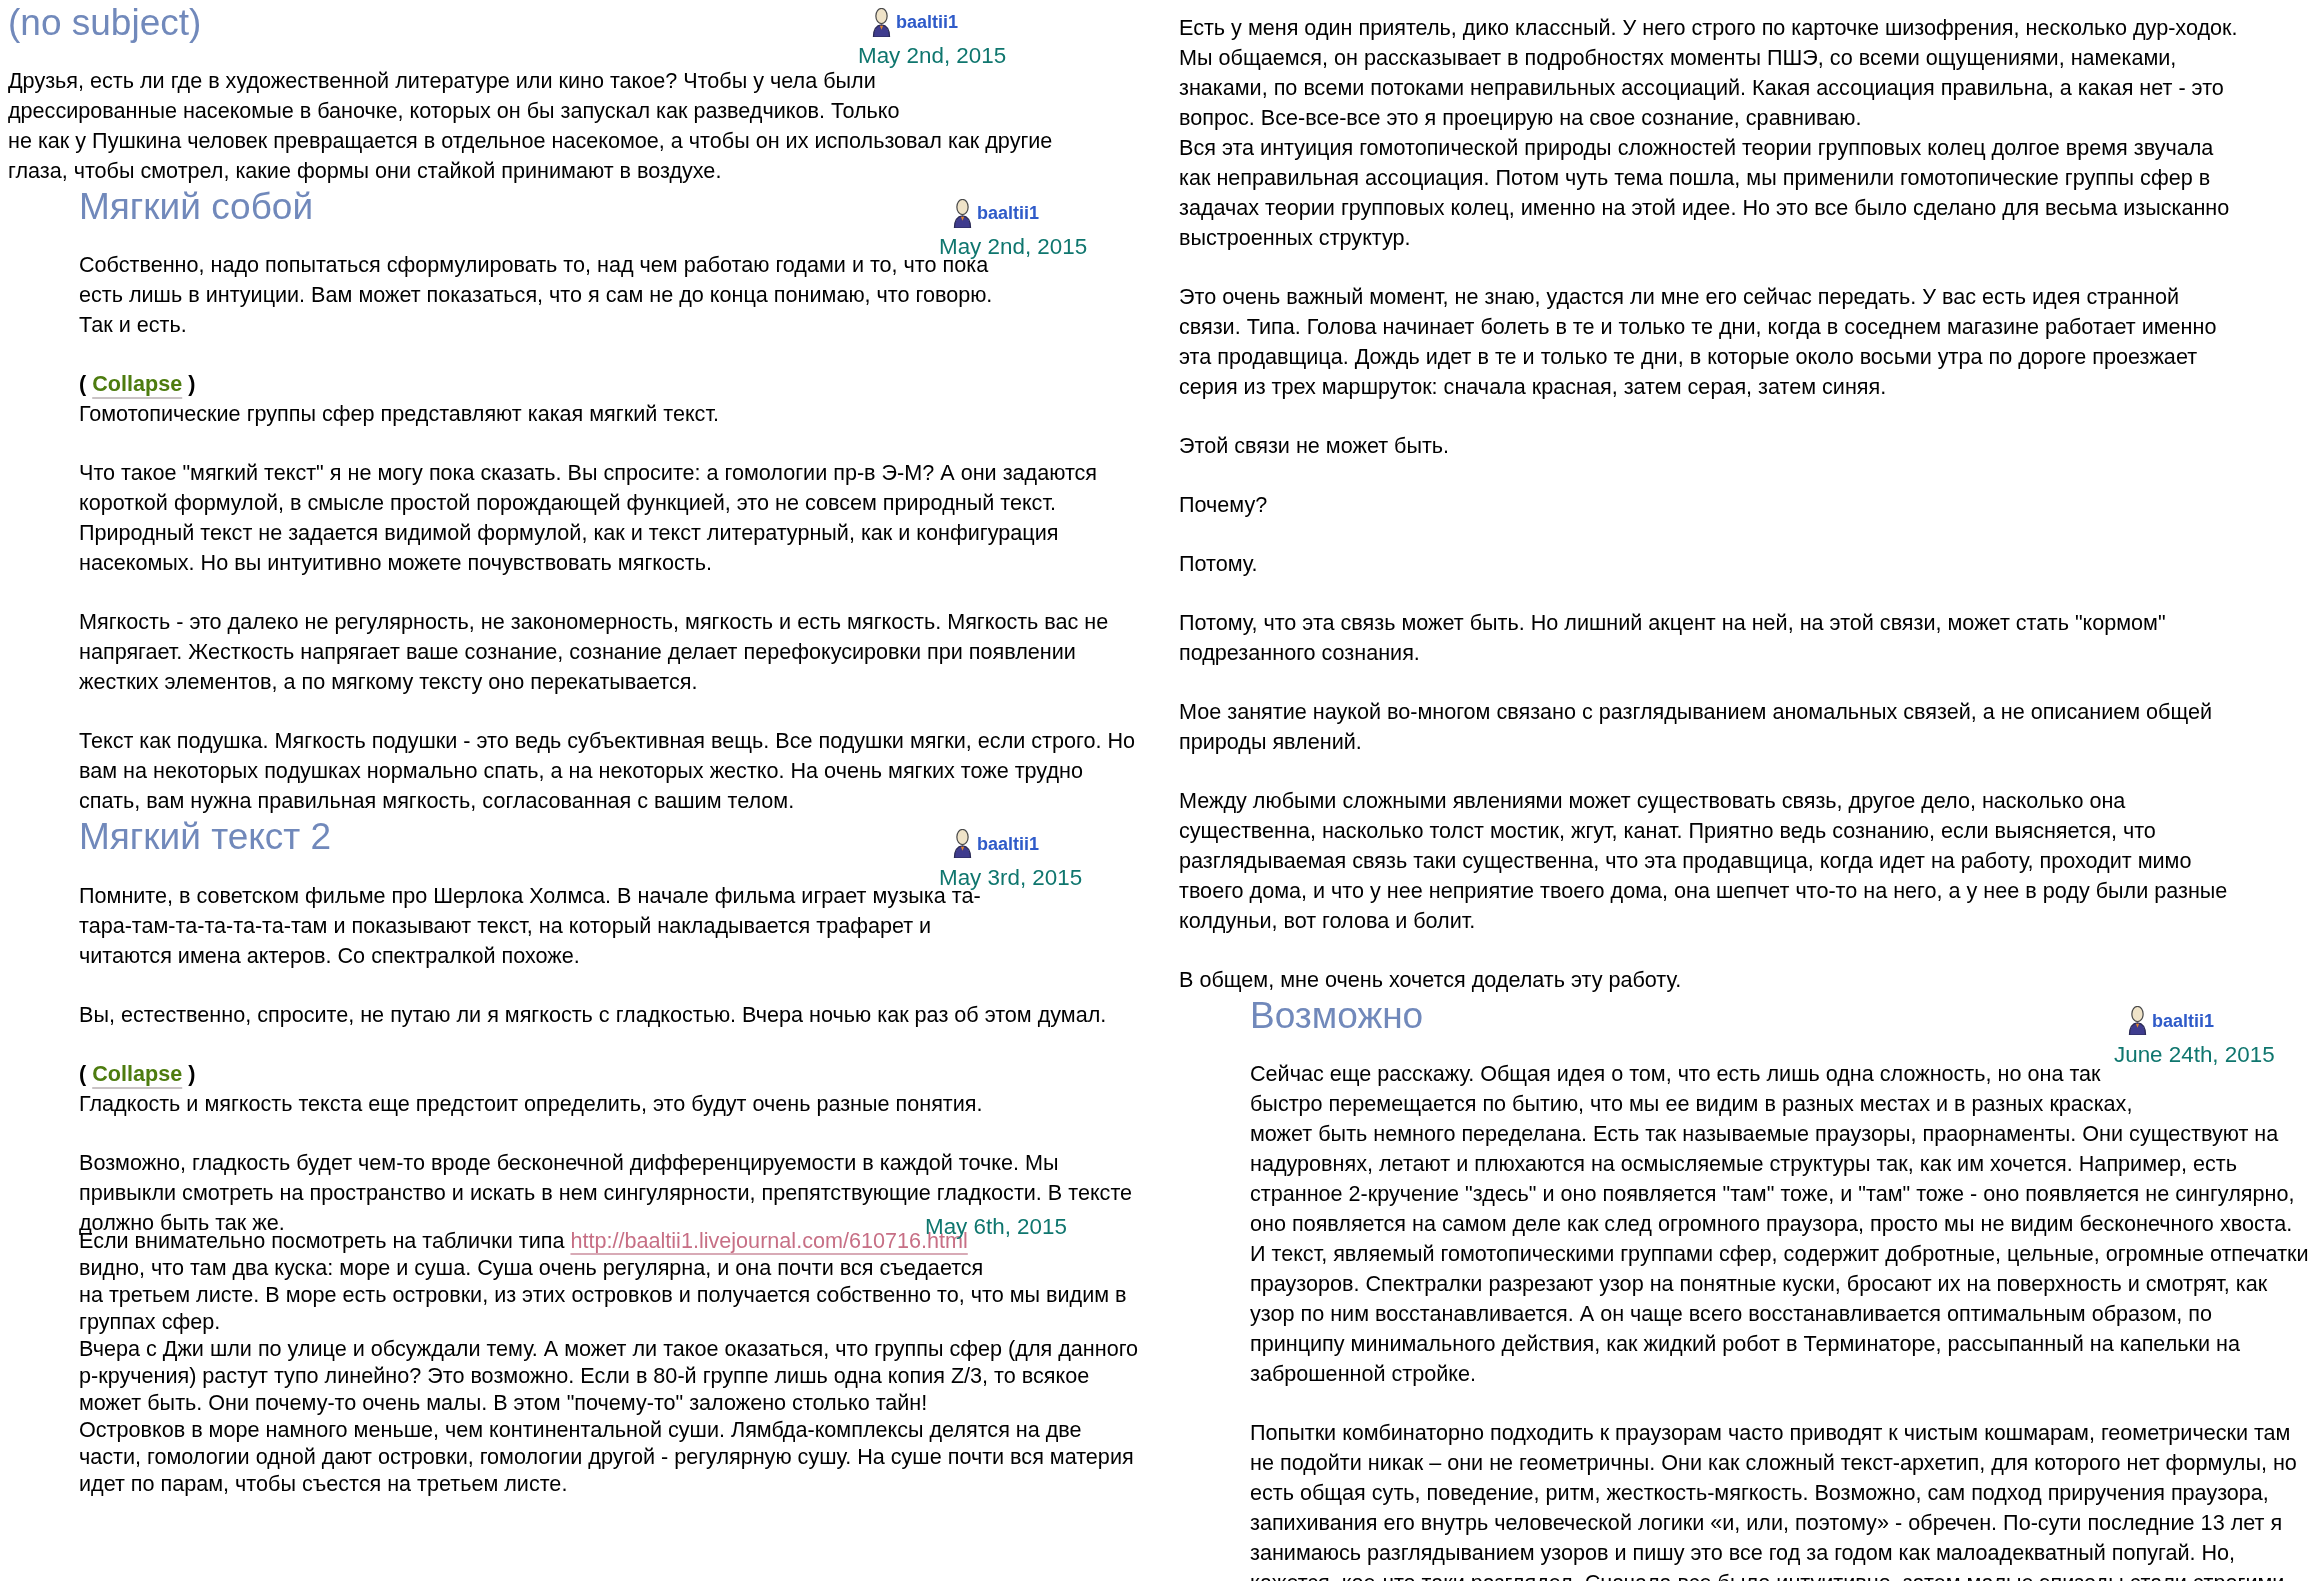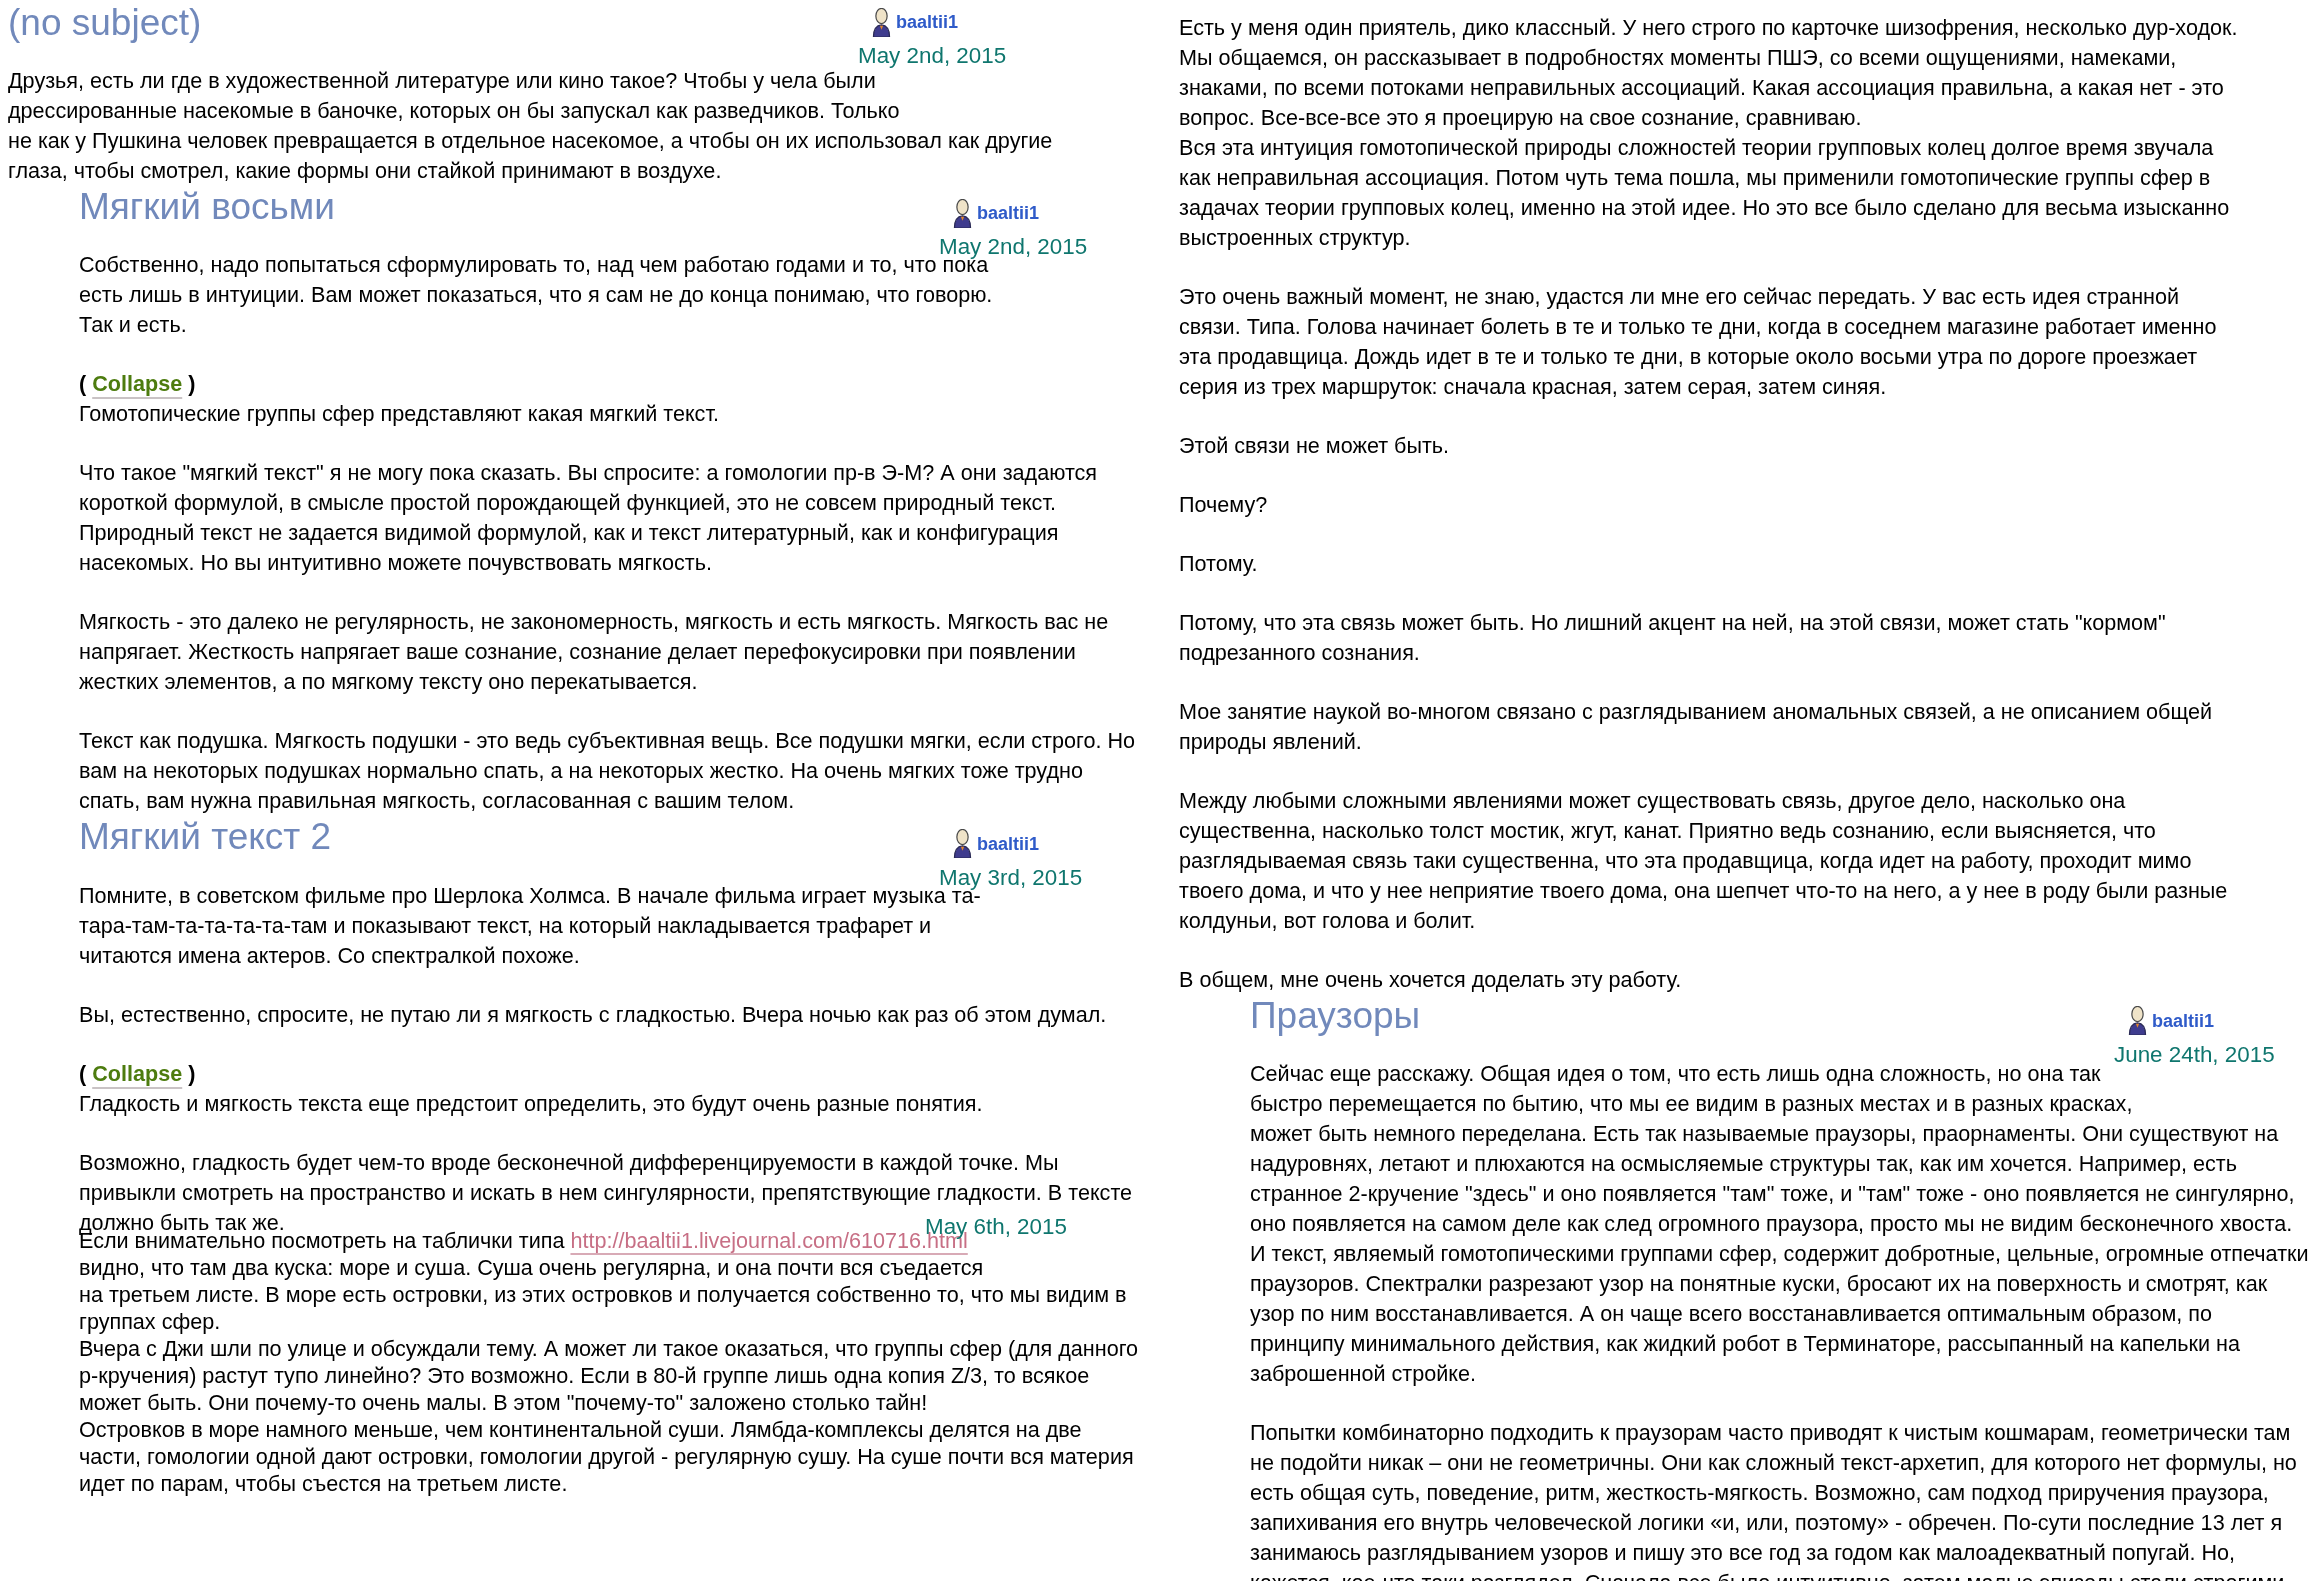--- a/index.html
+++ b/index.html
@@ -117,21 +117,21 @@
           <svg viewBox="0 0 26 36" width="21" height="29">
             <ellipse cx="13" cy="10" rx="7" ry="9.5" fill="#efe3c8" stroke="#4a4a4a" stroke-width="1.5"></ellipse>
             <path d="M3 36 Q3 22 13 21 Q23 22 23 36 Z" fill="#3f3c8e" stroke="#2a2a55" stroke-width="1.5"></path>
             <path d="M11 22 L15 22 L13 27 Z" fill="#e2862a"></path>
           </svg>
         </span>
         <a class="username">baaltii1</a>
       </div>
       <div class="post-date">May 2nd, 2015</div>
     </div>
-    <h2 class="post-title">Мягкий восьми</h2>
+    <h2 class="post-title">Мягкий собой</h2>
     <div class="para">Собственно, надо попытаться сформулировать то, над чем работаю годами и то, что пока
 есть лишь в интуиции. Вам может показаться, что я сам не до конца понимаю, что говорю.
 Так и есть.</div>
     <div class="collapse-line"><span>( </span><a class="collapse-link">Collapse</a><span> )</span></div>
     <div class="para">Гомотопические группы сфер представляют какая мягкий текст.</div>
     <div class="para">Что такое "мягкий текст" я не могу пока сказать. Вы спросите: а гомологии пр-в Э-М? А они задаются
 короткой формулой, в смысле простой порождающей функцией, это не совсем природный текст.
 Природный текст не задается видимой формулой, как и текст литературный, как и конфигурация
 насекомых. Но вы интуитивно можете почувствовать мягкость.</div>
     <div class="para">Мягкость - это далеко не регулярность, не закономерность, мягкость и есть мягкость. Мягкость вас не
@@ -221,21 +221,21 @@
           <svg viewBox="0 0 26 36" width="21" height="29">
             <ellipse cx="13" cy="10" rx="7" ry="9.5" fill="#efe3c8" stroke="#4a4a4a" stroke-width="1.5"></ellipse>
             <path d="M3 36 Q3 22 13 21 Q23 22 23 36 Z" fill="#3f3c8e" stroke="#2a2a55" stroke-width="1.5"></path>
             <path d="M11 22 L15 22 L13 27 Z" fill="#e2862a"></path>
           </svg>
         </span>
         <a class="username">baaltii1</a>
       </div>
       <div class="post-date">June 24th, 2015</div>
     </div>
-    <h2 class="post-title">Праузоры</h2>
+    <h2 class="post-title">Возможно</h2>
     <div class="para">Сейчас еще расскажу. Общая идея о том, что есть лишь одна сложность, но она так
 быстро перемещается по бытию, что мы ее видим в разных местах и в разных красках,
 может быть немного переделана. Есть так называемые праузоры, праорнаменты. Они существуют на
 надуровнях, летают и плюхаются на осмысляемые структуры так, как им хочется. Например, есть
 странное 2-кручение "здесь" и оно появляется "там" тоже, и "там" тоже - оно появляется не сингулярно,
 оно появляется на самом деле как след огромного праузора, просто мы не видим бесконечного хвоста.
 И текст, являемый гомотопическими группами сфер, содержит добротные, цельные, огромные отпечатки
 праузоров. Спектралки разрезают узор на понятные куски, бросают их на поверхность и смотрят, как
 узор по ним восстанавливается. А он чаще всего восстанавливается оптимальным образом, по
 принципу минимального действия, как жидкий робот в Терминаторе, рассыпанный на капельки на

